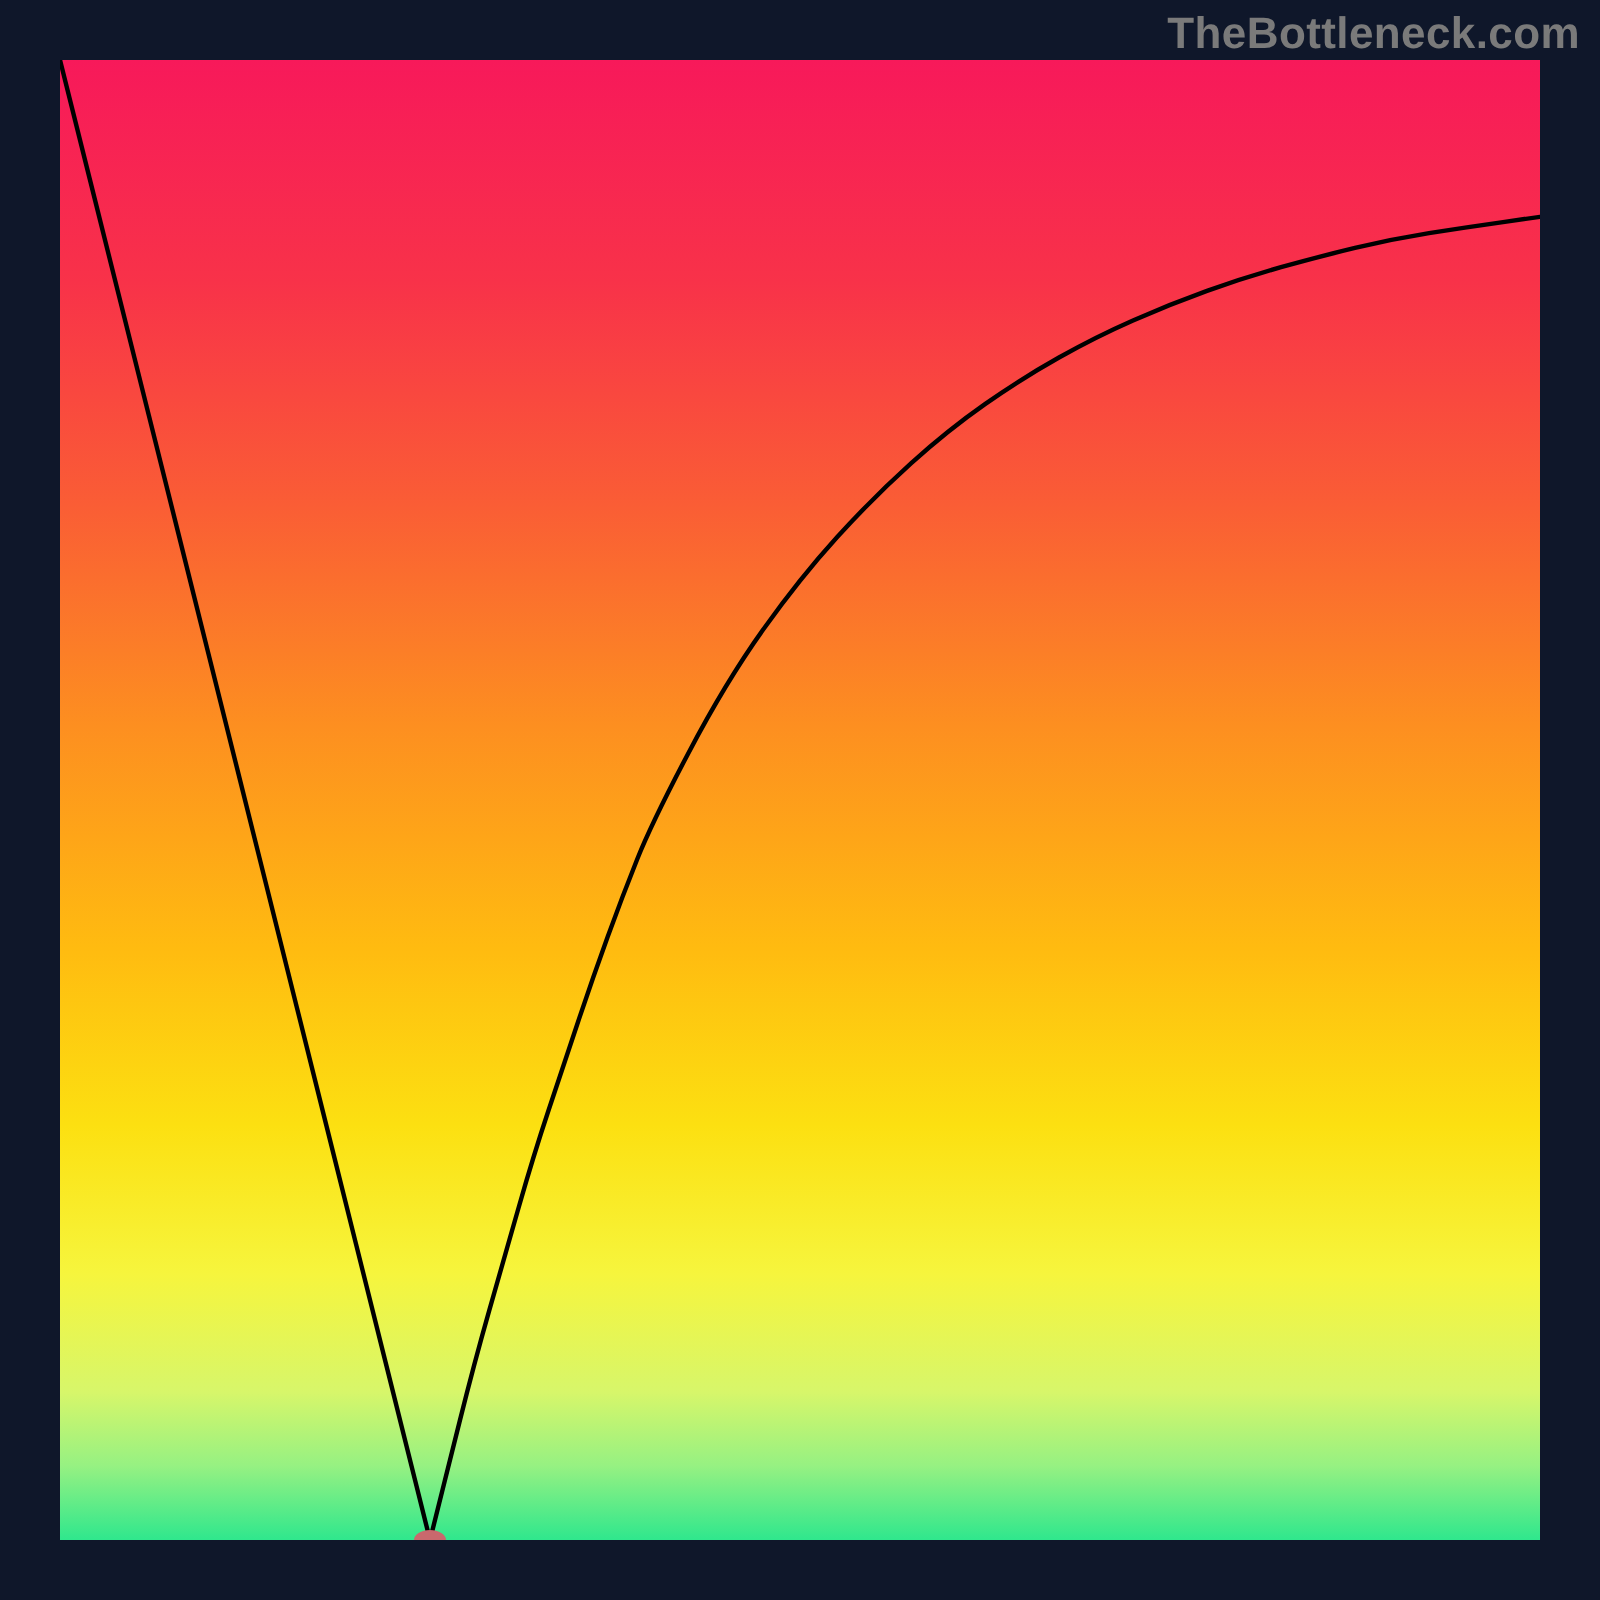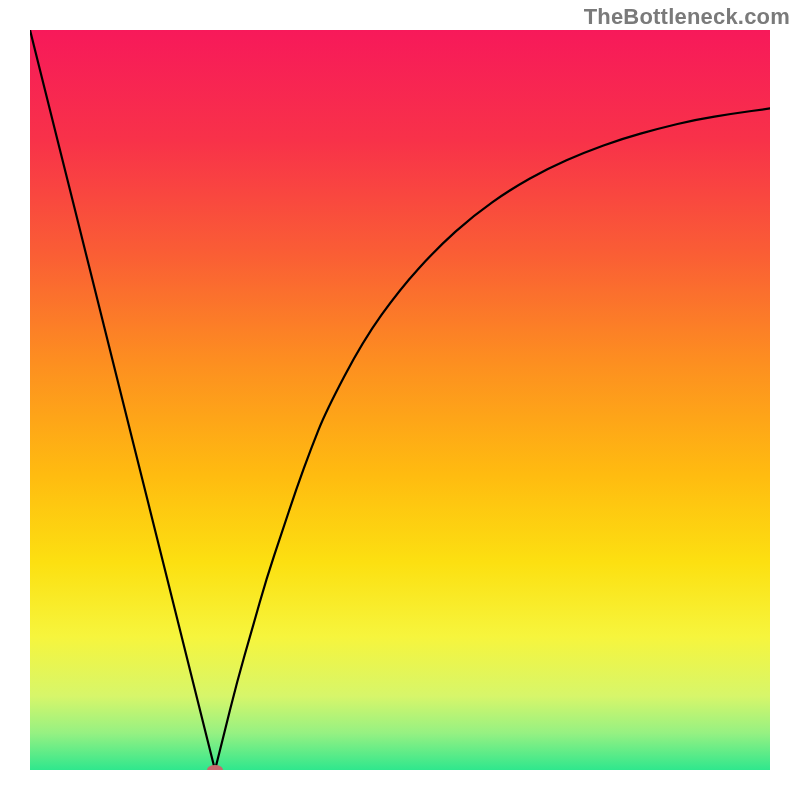--- a/index.html
+++ b/index.html
@@ -9,21 +9,21 @@
     height: 800px;
     background: #000;
     overflow: hidden;
   }
   .frame {
     position: absolute;
     left: 0;
     top: 0;
     width: 800px;
     height: 800px;
-    background: #ffffff;
+    background: #0f172a;
   }
   .plot {
     position: absolute;
     left: 30px;
     top: 30px;
     width: 740px;
     height: 740px;
     overflow: hidden;
   }
   .gradient {

